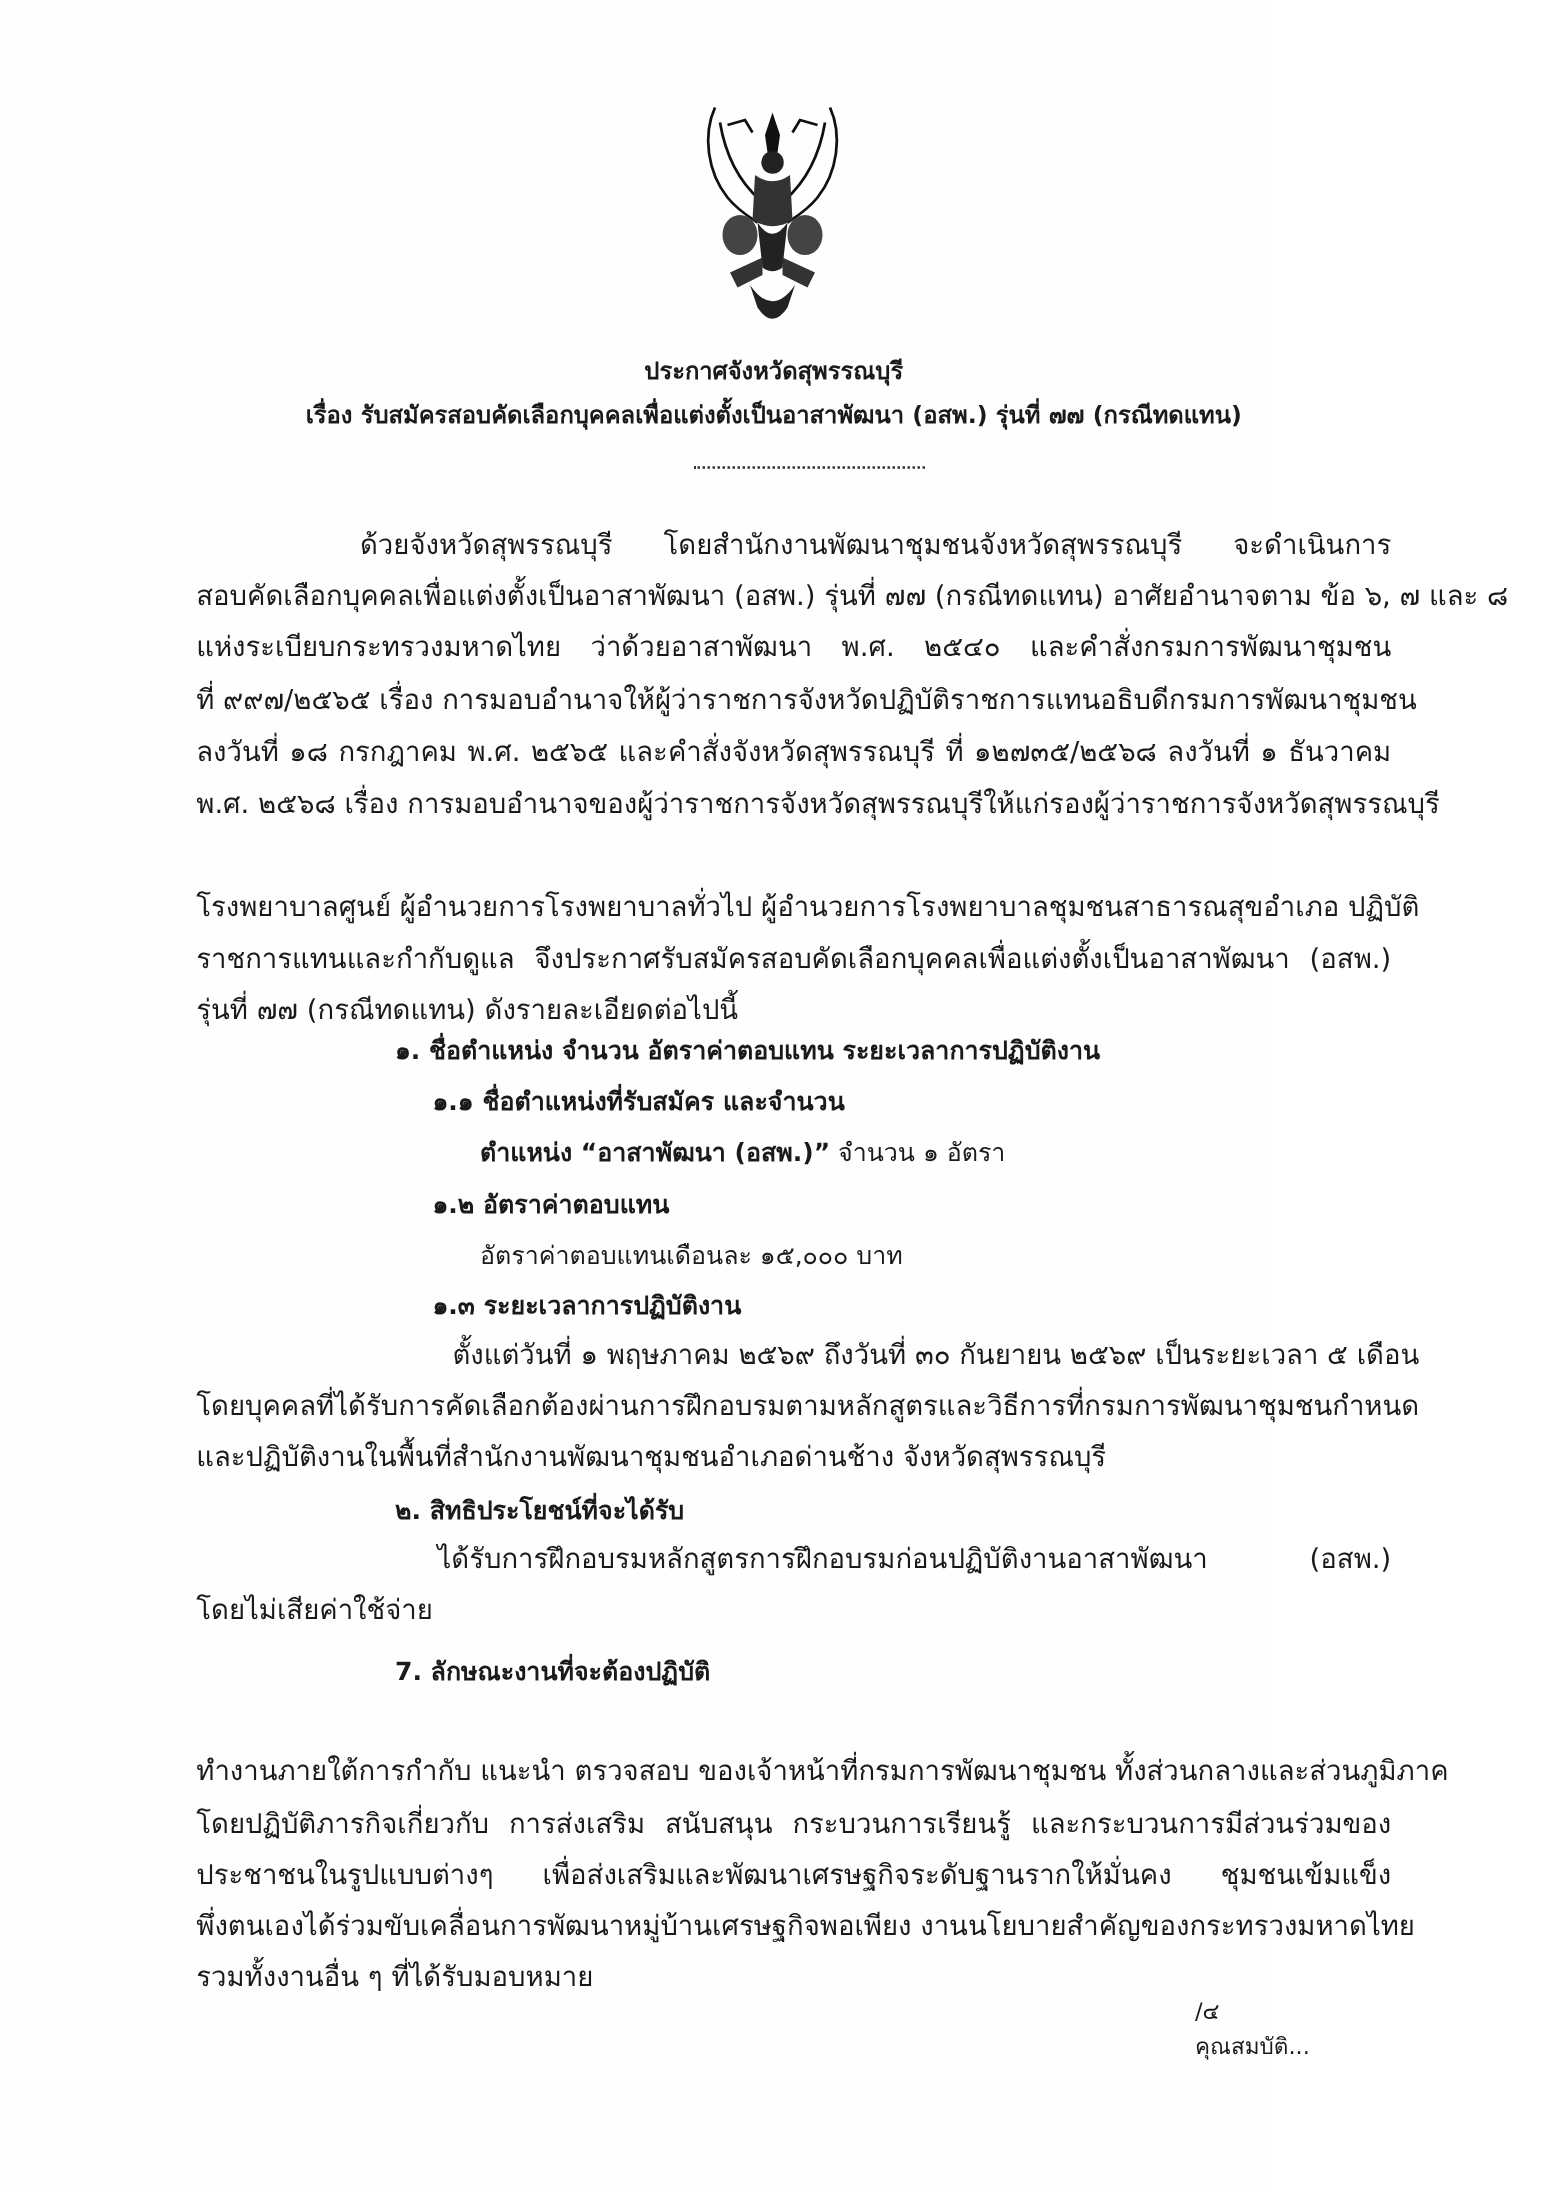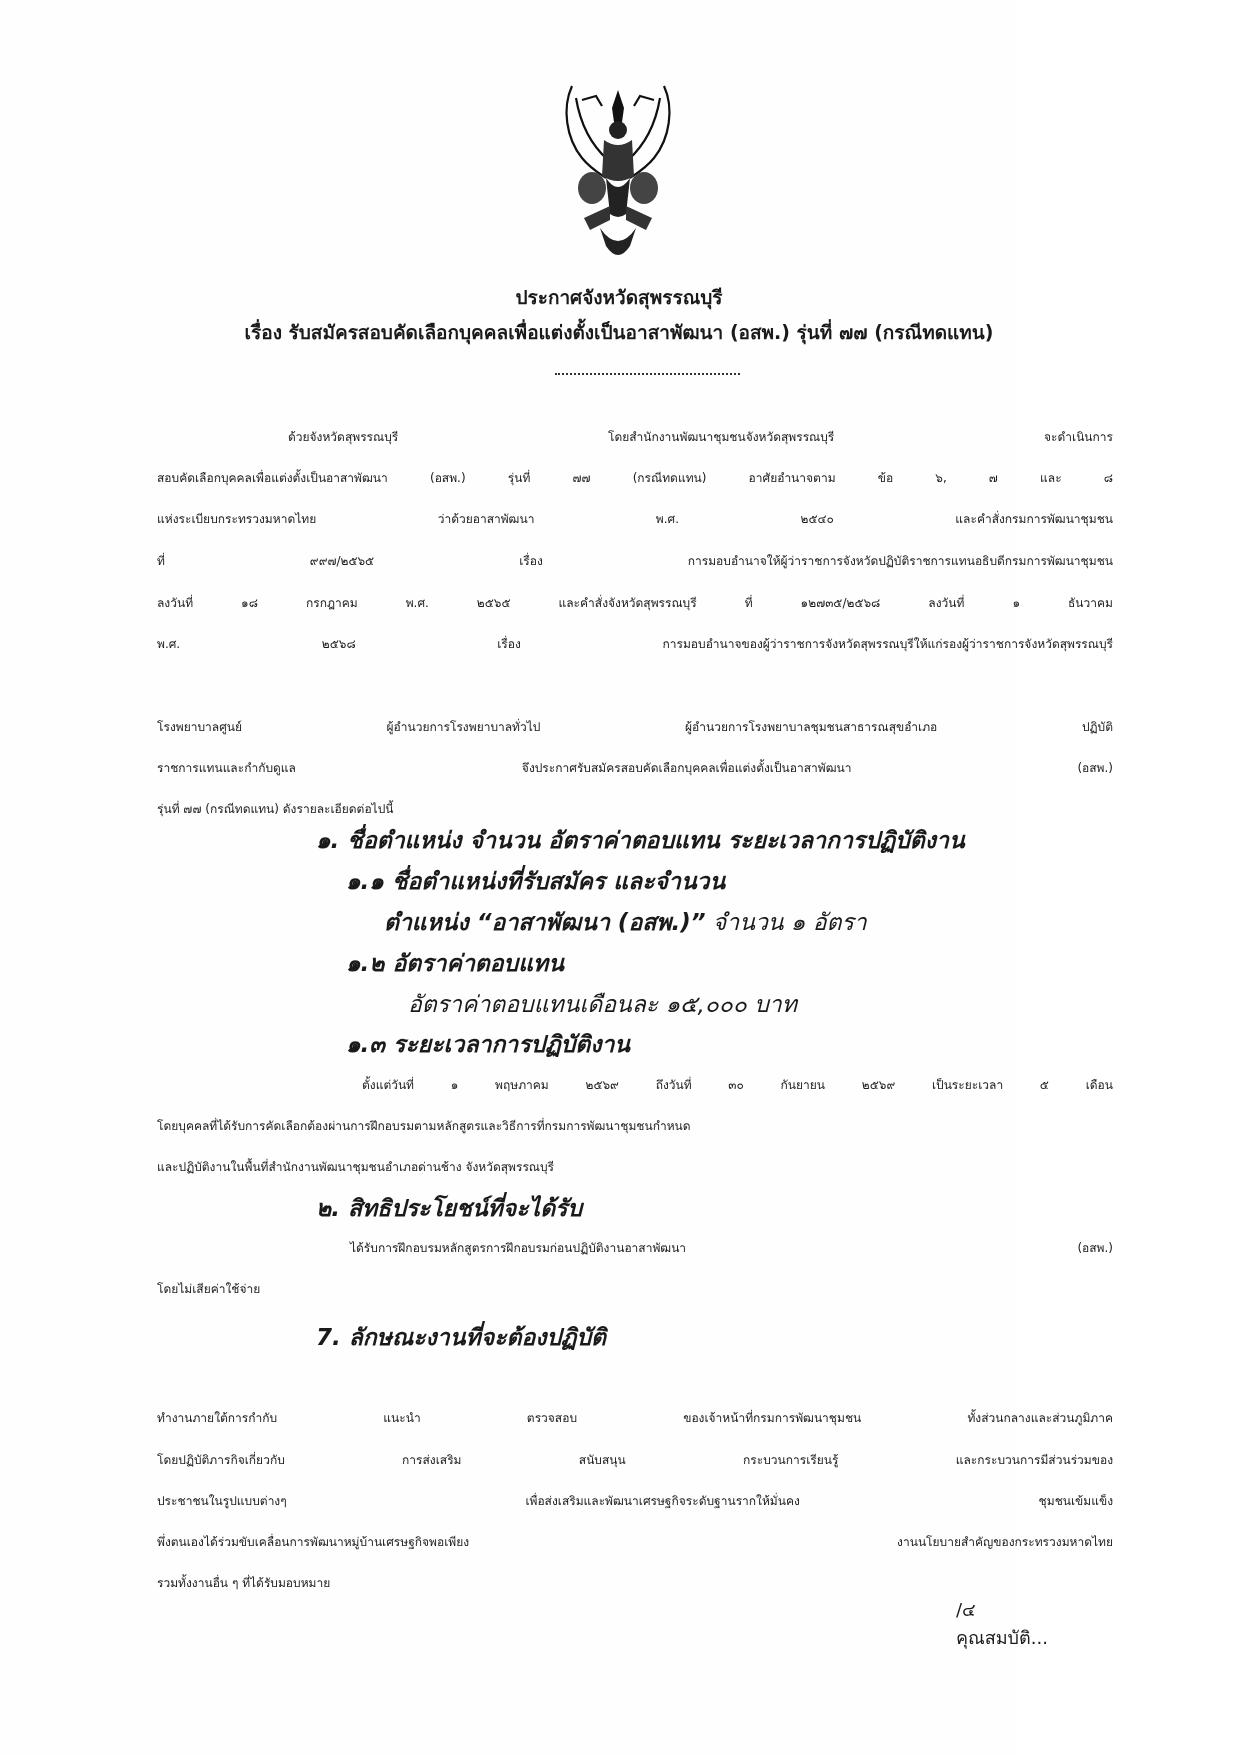--- a/index.html
+++ b/index.html
@@ -17,24 +17,24 @@
     position: absolute; left: 0; width: 1238px; text-align: center;
     font-weight: bold; font-size: 19px; line-height: 28px;
   }
   .t1 { top: 283px; }
   .t2 { top: 318px; }
   .dots {
     position: absolute; left: 555px; top: 373px; width: 185px;
     border-top: 2px dotted #333;
   }
   .line {
-    position: absolute; font-size: 23px; line-height: 28px; white-space: nowrap; font-style: italic;
+    position: absolute; font-size: 20px; line-height: 28px; white-space: nowrap;
   }
   .just {
-    position: absolute; left: 157px; width: 956px; font-size: 12px; line-height: 28px;
+    position: absolute; left: 157px; width: 956px; font-size: 22px; line-height: 28px;
     text-align: justify; text-align-last: justify; white-space: nowrap;
   }
   .just.last { text-align-last: left; }
   .bold { font-weight: bold; }
   .footer { position: absolute; left: 956px; top: 1596px; font-size: 18px; line-height: 28px; }
 </style>
 </head>
 <body>
 
 <div class="page">
@@ -74,21 +74,21 @@
   <div class="just" style="top:713px;">โรงพยาบาลศูนย์ ผู้อำนวยการโรงพยาบาลทั่วไป ผู้อำนวยการโรงพยาบาลชุมชนสาธารณสุขอำเภอ ปฏิบัติ</div>
   <div class="just" style="top:754px;">ราชการแทนและกำกับดูแล  จึงประกาศรับสมัครสอบคัดเลือกบุคคลเพื่อแต่งตั้งเป็นอาสาพัฒนา (อสพ.)</div>
   <div class="just last" style="top:795px;">รุ่นที่ ๗๗ (กรณีทดแทน) ดังรายละเอียดต่อไปนี้</div>
 
   <div class="line bold" style="left:316px; top:826px;">๑. ชื่อตำแหน่ง จำนวน อัตราค่าตอบแทน ระยะเวลาการปฏิบัติงาน</div>
   <div class="line bold" style="left:346px; top:867px;">๑.๑ ชื่อตำแหน่งที่รับสมัคร และจำนวน</div>
   <div class="line" style="left:384px; top:908px;">
     <span class="bold">ตำแหน่ง “อาสาพัฒนา (อสพ.)”</span><span> จำนวน  ๑  อัตรา</span>
   </div>
   <div class="line bold" style="left:346px; top:949px;">๑.๒ อัตราค่าตอบแทน</div>
-  <div class="line" style="left:408px; top:990px;">อัตราค่าตอบแทนเดือนละ ๑๕,๐๐๐ บาท</div>
+  <div class="line" style="left:384px; top:990px;">อัตราค่าตอบแทนเดือนละ ๑๕,๐๐๐ บาท</div>
   <div class="line bold" style="left:346px; top:1030px;">๑.๓ ระยะเวลาการปฏิบัติงาน</div>
   <div class="just" style="top:1071px; left:362px; width:751px;">ตั้งแต่วันที่ ๑ พฤษภาคม ๒๕๖๙ ถึงวันที่  ๓๐ กันยายน ๒๕๖๙ เป็นระยะเวลา ๕ เดือน</div>
   <div class="just" style="top:1112px;">โดยบุคคลที่ได้รับการคัดเลือกต้องผ่านการฝึกอบรมตามหลักสูตรและวิธีการที่กรมการพัฒนาชุมชนกำหนด</div>
   <div class="just last" style="top:1153px;">และปฏิบัติงานในพื้นที่สำนักงานพัฒนาชุมชนอำเภอด่านช้าง จังหวัดสุพรรณบุรี</div>
 
   <div class="line bold" style="left:316px; top:1194px;">๒. สิทธิประโยชน์ที่จะได้รับ</div>
   <div class="just" style="top:1234px; left:350px; width:763px;">ได้รับการฝึกอบรมหลักสูตรการฝึกอบรมก่อนปฏิบัติงานอาสาพัฒนา (อสพ.)</div>
   <div class="just last" style="top:1275px;">โดยไม่เสียค่าใช้จ่าย</div>
 
   <div class="line bold" style="left:316px; top:1323px;">7. ลักษณะงานที่จะต้องปฏิบัติ</div>

